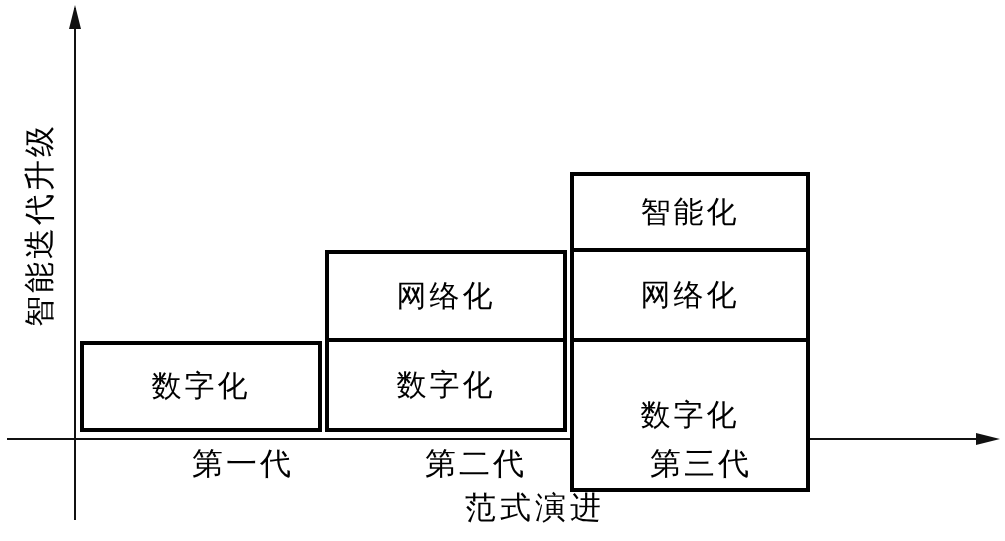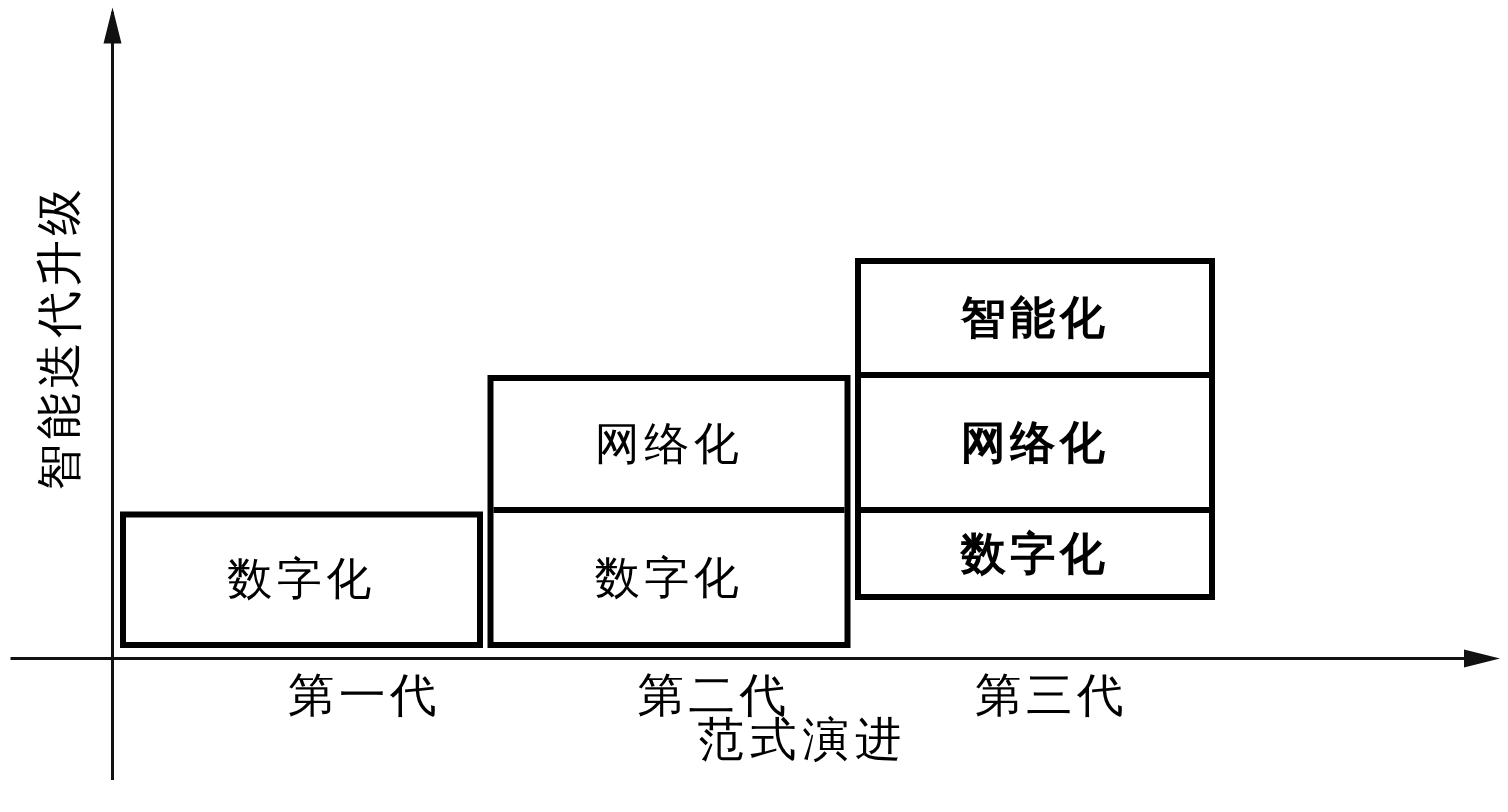--- a/index.html
+++ b/index.html
@@ -61,39 +61,39 @@
     left: 40px;
     top: 225px;
     transform: translate(-50%, -50%) rotate(-90deg);
     font-size: 31px;
     letter-spacing: 3px;
     white-space: nowrap;
   }
   .x-axis-label {
     position: absolute;
     left: 535px;
-    top: 493px;
+    top: 508px;
     transform: translate(-50%, -50%);
     font-size: 31px;
     letter-spacing: 4px;
     white-space: nowrap;
   }
 
   
   .gen-column {
     position: absolute;
     border: 4px solid #000000;
     box-sizing: border-box;
     background: #ffffff;
     display: flex;
     flex-direction: column;
   }
   .col-1 { left: 80px;  top: 341px; width: 242px; height: 91px;  }
   .col-2 { left: 325px; top: 250px; width: 242px; height: 182px; }
-  .col-3 { left: 570px; top: 172px; width: 240px; height: 228px; font-weight: bold; }
+  .col-3 { left: 570px; top: 172px; width: 240px; height: 320px; }
 
   .layer-cell {
     flex: 1 1 auto;
     display: flex;
     align-items: center;
     justify-content: center;
     font-size: 30px;
     letter-spacing: 3px;
     white-space: nowrap;
   }

